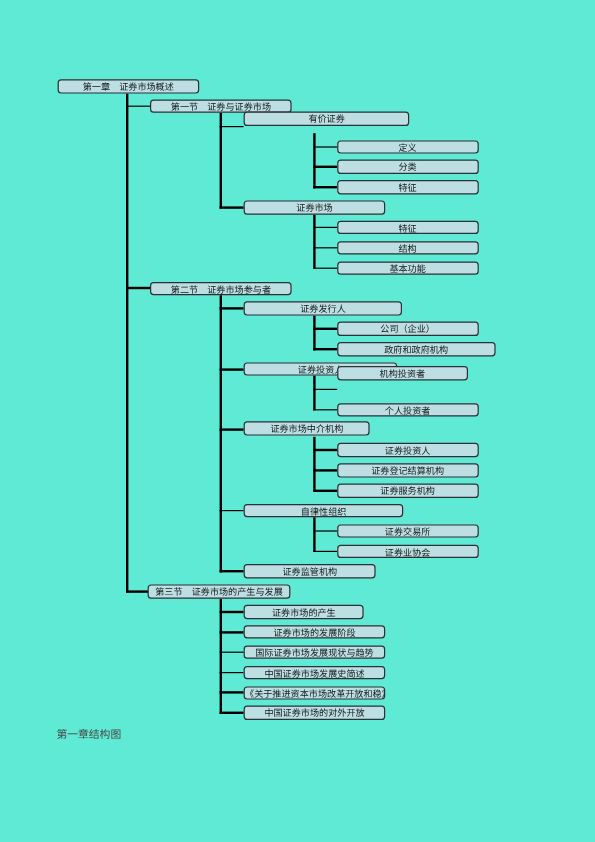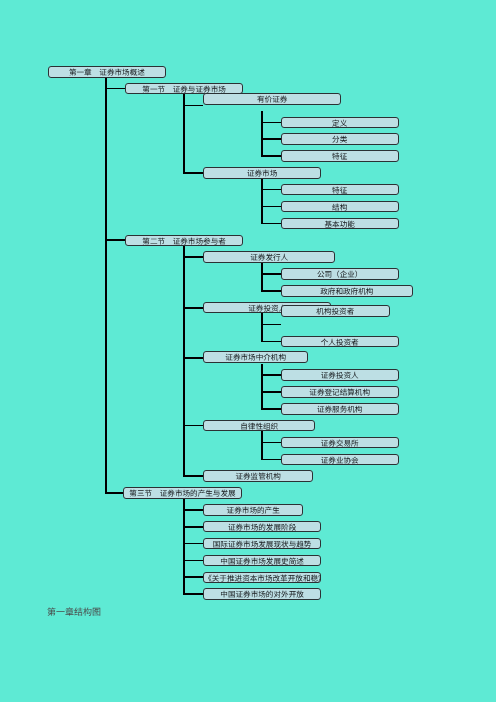--- a/index.html
+++ b/index.html
@@ -87,21 +87,21 @@
   <div class="node" style="left:203.2px;top:251.35px;width:132px">证券发行人</div>
   <div class="node" style="left:280.8px;top:268.20px;width:117.8px">公司（企业）</div>
   <div class="node" style="left:280.8px;top:285.05px;width:132px">政府和政府机构</div>
   <div class="node" style="left:203.2px;top:301.90px;width:128px">证券投资人</div>
   <div class="node" style="left:280.8px;top:305px;width:109px">机构投资者</div>
   <div class="node" style="left:280.8px;top:335.60px;width:117.8px">个人投资者</div>
   <div class="node" style="left:203.2px;top:351px;width:105px">证券市场中介机构</div>
   <div class="node" style="left:280.8px;top:369.30px;width:117.8px">证券投资人</div>
   <div class="node" style="left:280.8px;top:386.15px;width:117.8px">证券登记结算机构</div>
   <div class="node" style="left:280.8px;top:403.00px;width:117.8px">证券服务机构</div>
-  <div class="node" style="left:203.2px;top:419.85px;width:112px">自律性组织</div>
+  <div class="node" style="left:203.2px;top:419.85px;width:133px">自律性组织</div>
   <div class="node" style="left:280.8px;top:436.70px;width:117.8px">证券交易所</div>
   <div class="node" style="left:280.8px;top:453.55px;width:117.8px">证券业协会</div>
   <div class="node" style="left:203.2px;top:470.40px;width:110px">证券监管机构</div>
   <div class="node" style="left:123px;top:487.25px;width:119px">第三节　证券市场的产生与发展</div>
   <div class="node" style="left:203.2px;top:504.10px;width:100px">证券市场的产生</div>
   <div class="node" style="left:203.2px;top:520.95px;width:117.8px">证券市场的发展阶段</div>
   <div class="node" style="left:203.2px;top:537.80px;width:117.8px">国际证券市场发展现状与趋势</div>
   <div class="node" style="left:203.2px;top:554.65px;width:117.8px">中国证券市场发展史简述</div>
   <div class="node" style="left:203.2px;top:571.50px;width:117.8px">《关于推进资本市场改革开放和稳定发展的若干意见》</div>
   <div class="node" style="left:203.2px;top:588.35px;width:117.8px">中国证券市场的对外开放</div>

